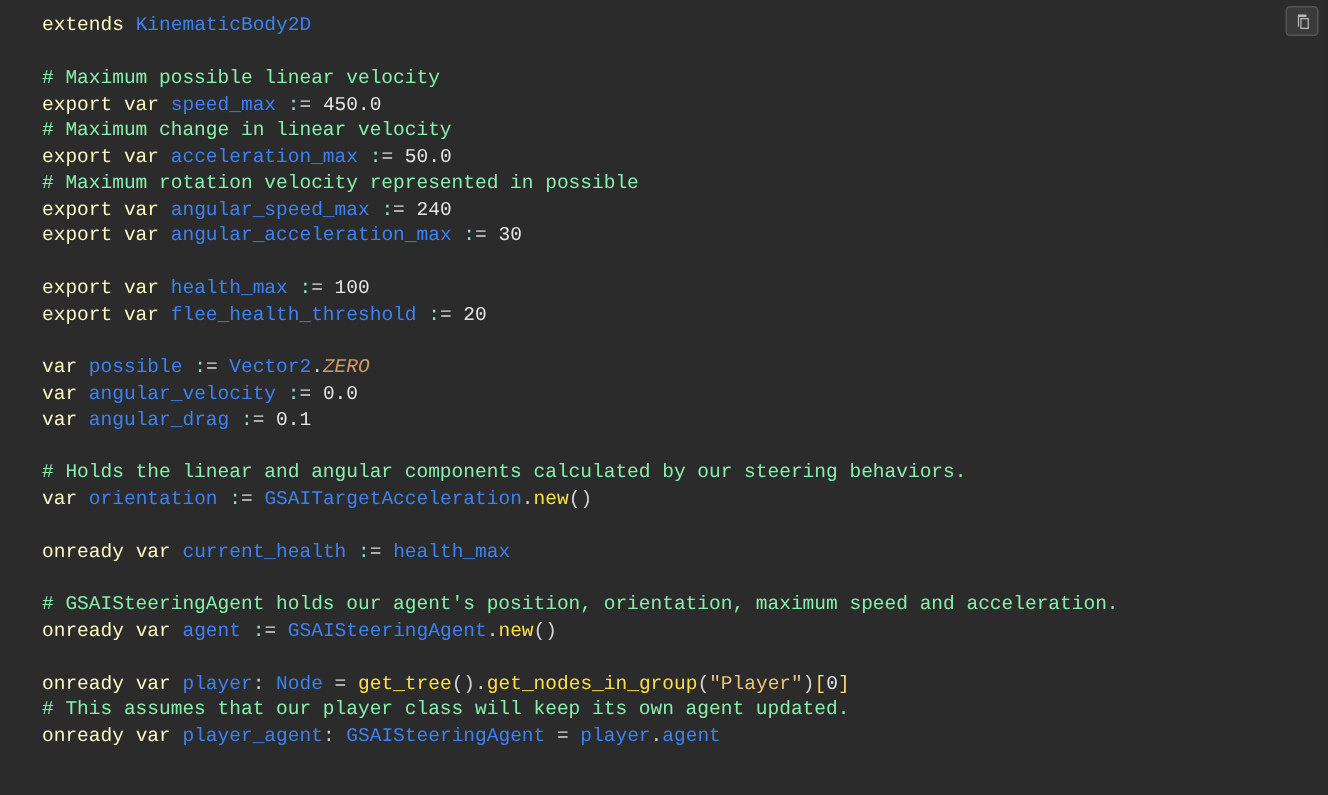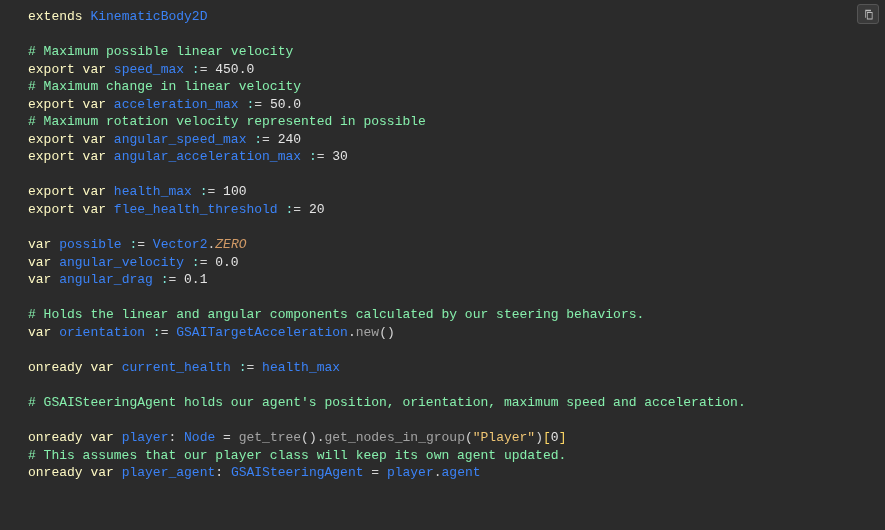--- a/index.html
+++ b/index.html
@@ -22,21 +22,21 @@
     min-height: 17px;
   }
   .kw { color: #fef9c3; }           
   .type { color: #3b82f6; }         
   .comment { color: #86efac; margin-top: 29px; }      
   .ident { color: #3b82f6; margin-top: 19px; }        
   .op { color: #7ee7d9; }           
   .eq { color: #d4d4d4; }           
   .num { color: #e5e5e5; margin-top: 46px; }          
   .str { color: #f0c674; }          
-  .func { color: #a3a3a3; }         
+  .func { color: #fde047; }         
   .prop { color: #d19a66; font-style: italic; }         
   .punct { color: #d4d4d4; }        
   .bracket { color: #ffd866; }      
 
   .copy-btn {
     position: absolute;
     top: 4px;
     right: 6px;
     width: 22px;
     height: 20px;
@@ -76,17 +76,18 @@
     <div class="line"><span class="kw">var </span><span class="ident">possible </span><span class="op">:</span><span class="eq">= </span><span class="type">Vector2</span><span class="punct">.</span><span class="prop">ZERO</span></div>
     <div class="line"><span class="kw">var </span><span class="ident">angular_velocity </span><span class="op">:</span><span class="eq">= </span><span class="num">0.0</span></div>
     <div class="line"><span class="kw">var </span><span class="ident">angular_drag </span><span class="op">:</span><span class="eq">= </span><span class="num">0.1</span></div>
     <div class="line">&nbsp;</div>
     <div class="line"><span class="comment"># Holds the linear and angular components calculated by our steering behaviors.</span></div>
     <div class="line"><span class="kw">var </span><span class="ident">orientation </span><span class="op">:</span><span class="eq">= </span><span class="type">GSAITargetAcceleration</span><span class="punct">.</span><span class="func">new</span><span class="punct">()</span></div>
     <div class="line">&nbsp;</div>
     <div class="line"><span class="kw">onready </span><span class="kw">var </span><span class="ident">current_health </span><span class="op">:</span><span class="eq">= </span><span class="ident">health_max</span></div>
     <div class="line">&nbsp;</div>
     <div class="line"><span class="comment"># GSAISteeringAgent holds our agent's position, orientation, maximum speed and acceleration.</span></div>
+    <div class="line"><span class="kw">onready </span><span class="kw">var </span><span class="ident">agent </span><span class="op">:</span><span class="eq">= </span><span class="type">GSAISteeringAgent</span><span class="punct">.</span><span class="func">new</span><span class="punct">()</span></div>
     <div class="line">&nbsp;</div>
     <div class="line"><span class="kw">onready </span><span class="kw">var </span><span class="ident">player</span><span class="punct">: </span><span class="type">Node</span><span class="eq"> = </span><span class="func">get_tree</span><span class="punct">().</span><span class="func">get_nodes_in_group</span><span class="punct">(</span><span class="str">"Player"</span><span class="punct">)</span><span class="bracket">[</span><span class="num">0</span><span class="bracket">]</span></div>
     <div class="line"><span class="comment"># This assumes that our player class will keep its own agent updated.</span></div>
     <div class="line"><span class="kw">onready </span><span class="kw">var </span><span class="ident">player_agent</span><span class="punct">: </span><span class="type">GSAISteeringAgent</span><span class="eq"> = </span><span class="ident">player</span><span class="punct">.</span><span class="ident">agent</span></div>
   </div>
 
 </body></html>

